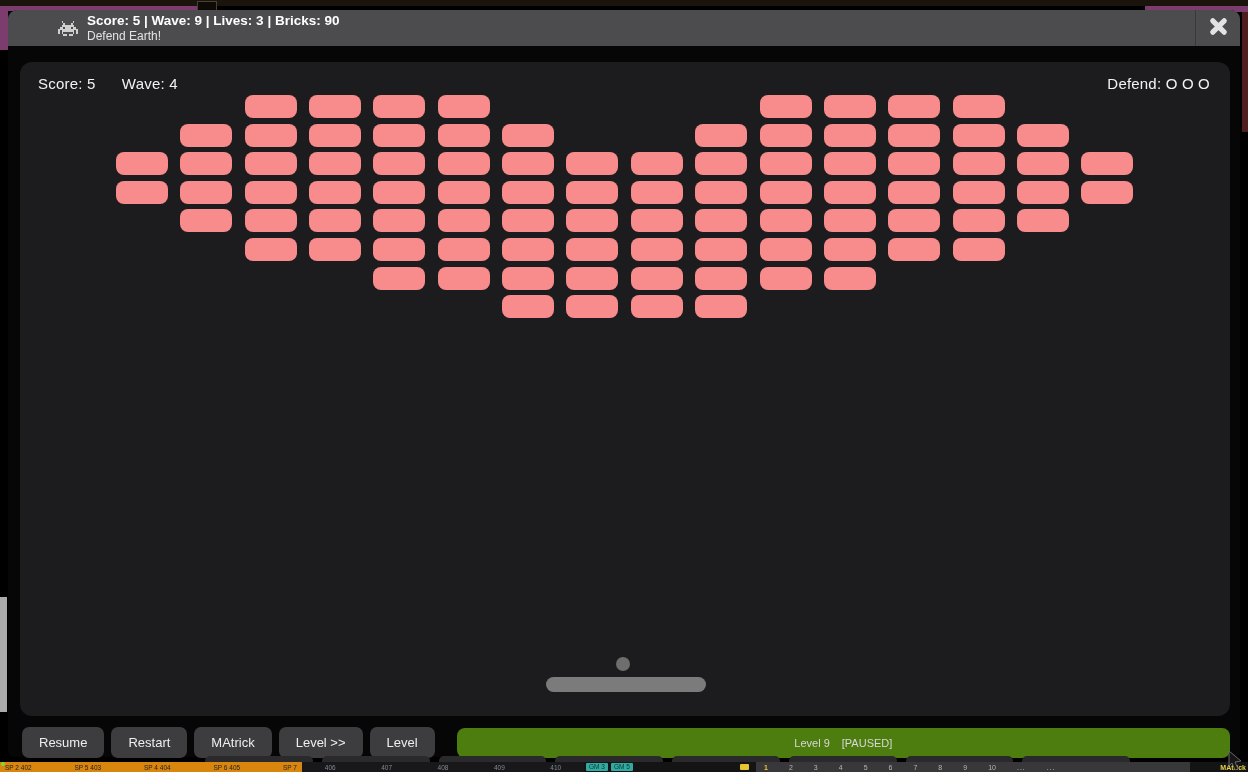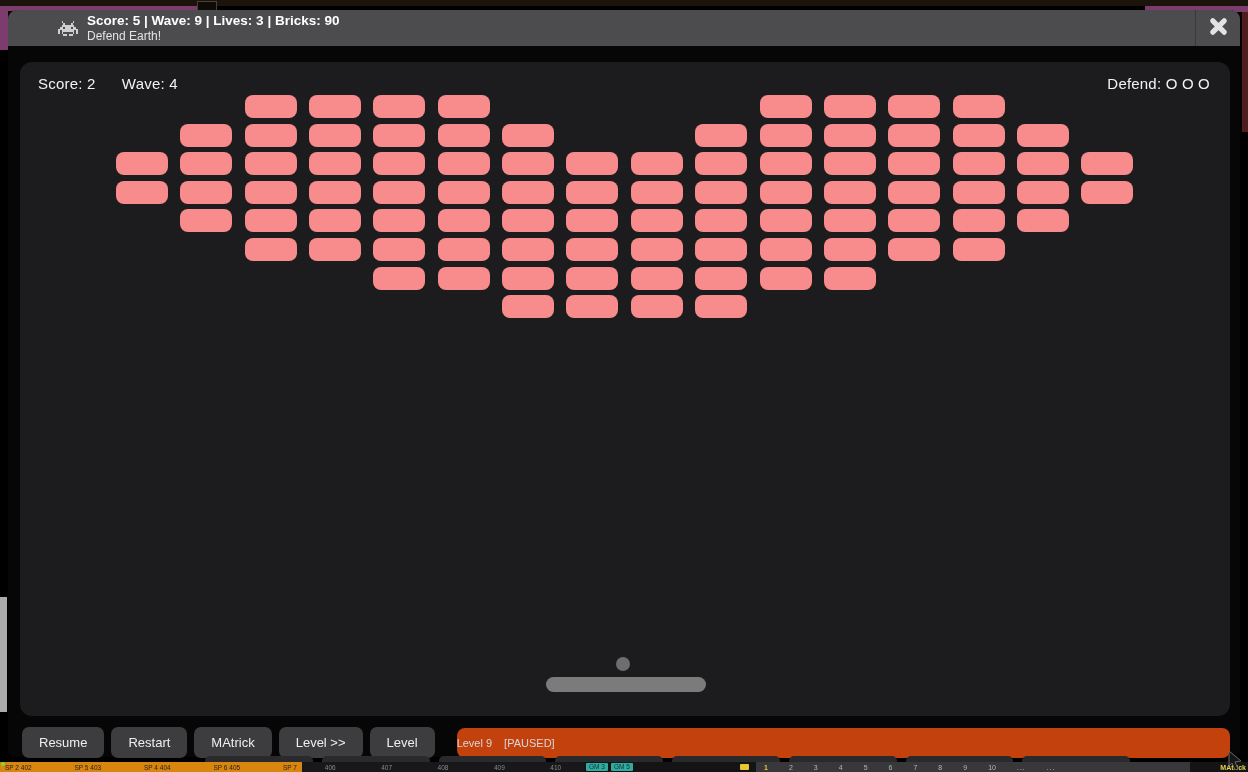--- a/index.html
+++ b/index.html
@@ -43,22 +43,22 @@
           background:var(--ball,#6e6e6e); }
   #paddle { position:absolute; left:526px; top:615px; width:160px; height:15px; border-radius:8px;
             background:var(--paddle,#7b7b7b); }
 
   
   #toolbar { position:absolute; left:14px; top:717px; width:1208px; height:31px;
              display:flex; align-items:center; }
   .tb-btn { height:31px; padding:0 17px; margin-right:7px; background:#3d3d3f; border:none;
     border-radius:7px; color:#eee; font-size:13px; font-family:inherit; display:flex;
     align-items:center; justify-content:center; white-space:nowrap; }
-  #status-bar { flex:1; height:30px; margin-left:15px; background:#c2410c; border-radius:8px;
-    display:flex; align-items:center; color:#d8d8d8; font-size:11px; }
+  #status-bar { flex:1; height:30px; margin-left:15px; background:#4d7c0f; border-radius:8px;
+    display:flex; align-items:center; justify-content:center; color:#d8d8d8; font-size:11px; }
   #status-bar span + span { margin-left:12px; }
 
   
   #tab-tops { left:205px; top:756px; width:925px; height:7px; display:flex; gap:9px; }
   .tabtop { flex:1; background:#2a2a2c; border-radius:5px 5px 0 0; }
   #bottom-strip { left:0; top:762px; width:1248px; height:10px; background:#141414; }
   #orange-band { position:absolute; left:0; top:0; width:302px; height:10px; background:#d9860f;
     display:flex; align-items:center; justify-content:space-between; padding:0 5px; }
   #orange-band span { font-size:6.5px; color:#222; white-space:nowrap; }
   #green-dot { position:absolute; left:1px; top:0; width:4px; height:4px; border-radius:50%; background:#7ddc3c; }
@@ -110,21 +110,21 @@
       <span>
         <svg width="19" height="19" viewBox="0 0 20 20">
           <path d="M4 4 L16 16 M16 4 L4 16" stroke="#e2e2e2" stroke-width="5.5" stroke-linecap="round"></path>
         </svg>
       </span>
     </div>
   </div>
 
   <div id="game-area">
     <div class="hud" id="hud-left">
-      <span>Score: 2</span>
+      <span>Score: 5</span>
       <span>Wave: 4</span>
     </div>
     <div class="hud" id="hud-right">Defend: O O O</div>
     <div>
         <div class="brick" style="left: 225px; top: 33px;"></div>
         <div class="brick" style="left: 289px; top: 33px;"></div>
         <div class="brick" style="left: 353px; top: 33px;"></div>
         <div class="brick" style="left: 418px; top: 33px;"></div>
         <div class="brick" style="left: 740px; top: 33px;"></div>
         <div class="brick" style="left: 804px; top: 33px;"></div>

